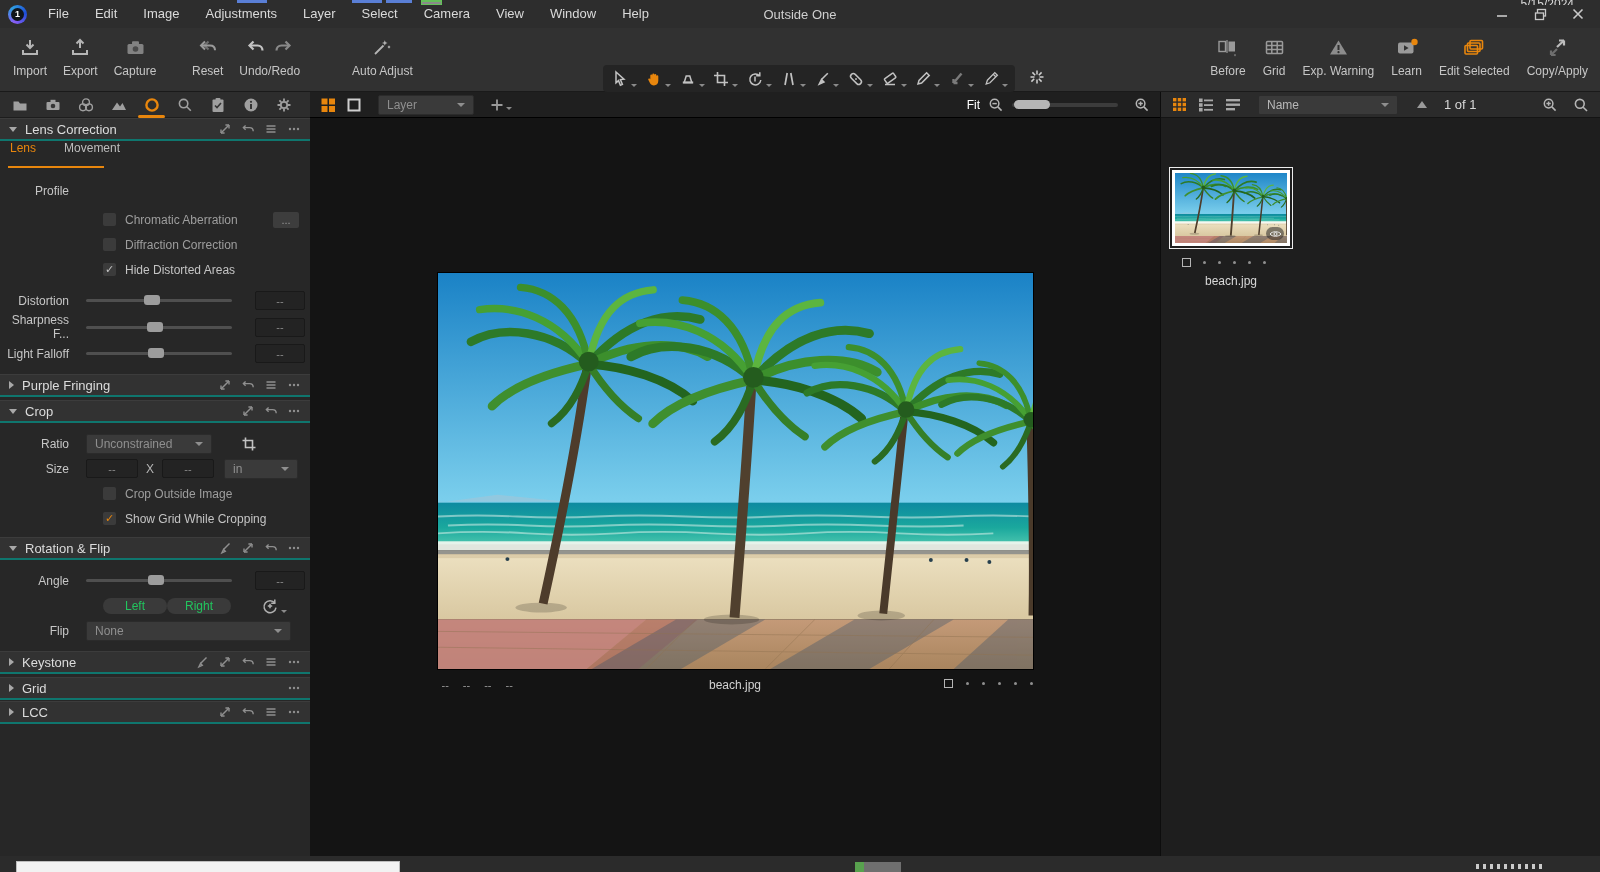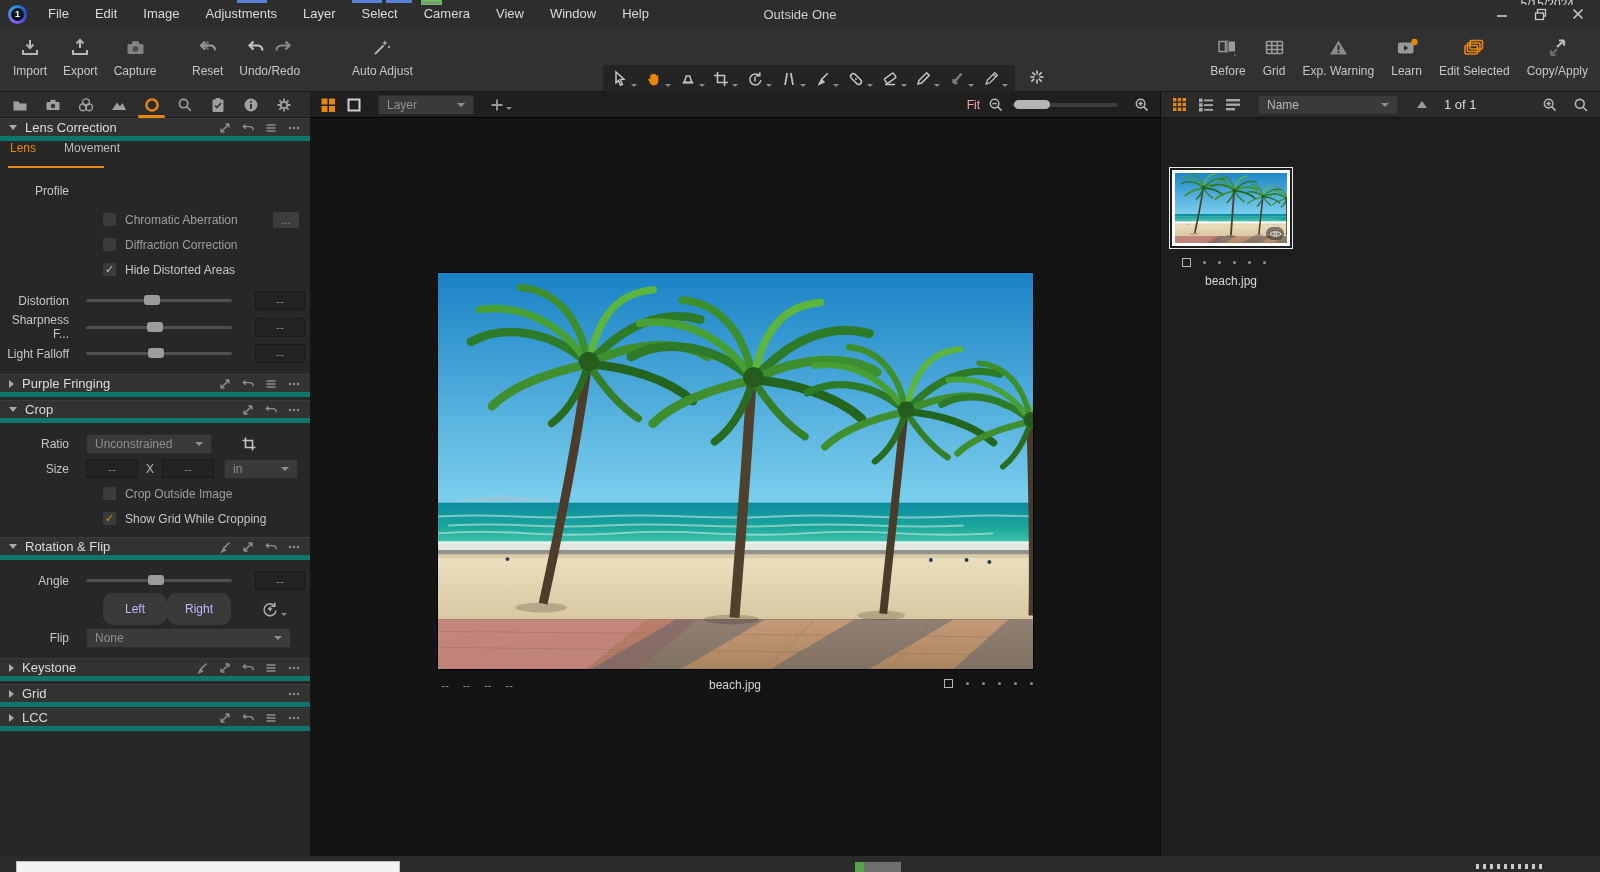--- a/index.html
+++ b/index.html
@@ -38,21 +38,21 @@
 .left-panel{position:absolute;left:0;top:92px;width:310px;bottom:16px;background:#272727}
 .viewer{position:absolute;left:310px;top:92px;width:850px;bottom:16px;background:#141414}
 .browser{position:absolute;left:1160px;top:92px;right:0;bottom:16px;background:#1e1e1e;border-left:1px solid #0d0d0d}
 
 
 .tab-strip{height:26px;background:#2d2d2d;border-bottom:1px solid #1d1d1d;display:flex;align-items:center;gap:2px;padding:0 4px}
 .ttab{width:31px;height:25px;display:flex;align-items:center;justify-content:center;position:relative}
 .ttab.active::after{content:"";position:absolute;left:2px;right:2px;bottom:-1px;height:3px;background:#e8860d;border-radius:2px}
 
 
-.sec{height:23px;background:#323232;border-top:1px solid #3c3c3c;border-bottom:5px solid #0f766e;display:flex;align-items:center;padding:0 9px;gap:8px}
+.sec{height:23px;background:#323232;border-top:1px solid #3c3c3c;border-bottom:2px solid #0f766e;display:flex;align-items:center;padding:0 9px;gap:8px}
 .sec-title{font-size:13px;color:#dcdcdc}
 .sec-icons{margin-left:auto;display:flex;gap:9px;align-items:center}
 .chev-d{width:0;height:0;border-left:4px solid transparent;border-right:4px solid transparent;border-top:5px solid #a8a8a8}
 .chev-r{width:0;height:0;border-top:4px solid transparent;border-bottom:4px solid transparent;border-left:5px solid #a8a8a8}
 .subtabs{height:27px;display:flex;padding:0 10px;gap:28px;position:relative}
 .subtab{font-size:12px;color:#bdbdbd}
 .subtab.on{color:#e8860d}
 .subtab-line{position:absolute;left:8px;bottom:0;width:96px;height:2px;background:#e8860d}
 .prow{display:flex;align-items:center;min-height:25px;padding-right:2px}
 .plabel{width:86px;flex:none;text-align:right;padding-right:17px;color:#c6c6c6}
@@ -62,21 +62,21 @@
 .cbox.on-orange{color:#e8860d}
 .cblab{color:#9e9e9e}
 .cblab.lit{color:#c4c4c4}
 .dots-btn{margin-left:auto;margin-right:9px;width:26px;height:16px;background:#3d3d3d;border-radius:2px;color:#9a9a9a;font-size:11px;display:flex;align-items:center;justify-content:center;line-height:8px}
 .strack{position:relative;width:146px;height:3px;background:#4f4f4f;border-radius:2px;flex:none}
 .sthumb{position:absolute;top:-4px;width:16px;height:10px;background:#9c9c9c;border-radius:3px}
 .vbox{margin-left:auto;margin-right:3px;width:50px;height:19px;background:#232323;border:1px solid #191919;border-radius:2px;color:#8a8a8a;font-size:11px;display:flex;align-items:center;justify-content:center}
 .sel{height:20px;background:#3a3a3a;border:1px solid #2b2b2b;border-radius:2px;display:flex;align-items:center;padding:0 8px;color:#8f8f8f;gap:6px}
 .sel .caret{margin-left:auto;width:0;height:0;border-left:4px solid transparent;border-right:4px solid transparent;border-top:4px solid #8f8f8f}
 .inp{width:52px;height:19px;background:#232323;border:1px solid #191919;border-radius:2px;color:#8a8a8a;font-size:11px;display:flex;align-items:center;justify-content:center}
-.rbtn{width:64px;height:32px;background:#3a3a3a;border-radius:10px;color:#c4b5fd;display:flex;align-items:center;justify-content:center}
+.rbtn{width:64px;height:16px;background:#3a3a3a;border-radius:10px;color:#22c55e;display:flex;align-items:center;justify-content:center}
 
 
 .vtoolbar{height:26px;background:#1f1f1f;border-bottom:1px solid #000;display:flex;align-items:center;gap:10px;padding:0 10px}
 .vt-right{margin-left:auto;display:flex;align-items:center;gap:8px}
 .ztrack{position:relative;width:106px;height:4px;background:#3c3c3c;border-radius:2px}
 .zthumb{position:absolute;left:2px;top:-3px;width:36px;height:9px;background:#b5b5b5;border-radius:5px}
 .photo{width:595px;margin:155px auto 0;box-shadow:0 0 0 1px #000}
 .vcaption{width:595px;margin:9px auto 0;position:relative;height:15px}
 .vdashes{position:absolute;left:4px;top:1px;display:flex;gap:14px;color:#9a9a9a;font-size:11px}
 .vfile{position:absolute;left:50%;transform:translateX(-50%);color:#d2d2d2;font-size:12px}
@@ -795,21 +795,21 @@
         <span>Layer</span>
         <span class="caret"></span>
       </span>
     <span style="display:flex;align-items:flex-end;gap:2px;margin-left:6px">
       <svg width="14" height="14" stroke="#9a9a9a" stroke-width="1.8">
           <path d="M7 1.5 V12.5 M1.5 7 H12.5"></path>
         </svg>
       <span class="tcaret"></span>
     </span>
     <div class="vt-right">
-      <span style="color:#fca5a5">Fit</span>
+      <span style="color:#ffffff">Fit</span>
       <svg width="16" height="16">
           <use href="#i-magminus"></use>
         </svg>
       <span class="ztrack">
           <span class="zthumb"></span>
         </span>
       <svg width="16" height="16" style="margin-left:8px">
           <use href="#i-magplus"></use>
         </svg>
     </div>

